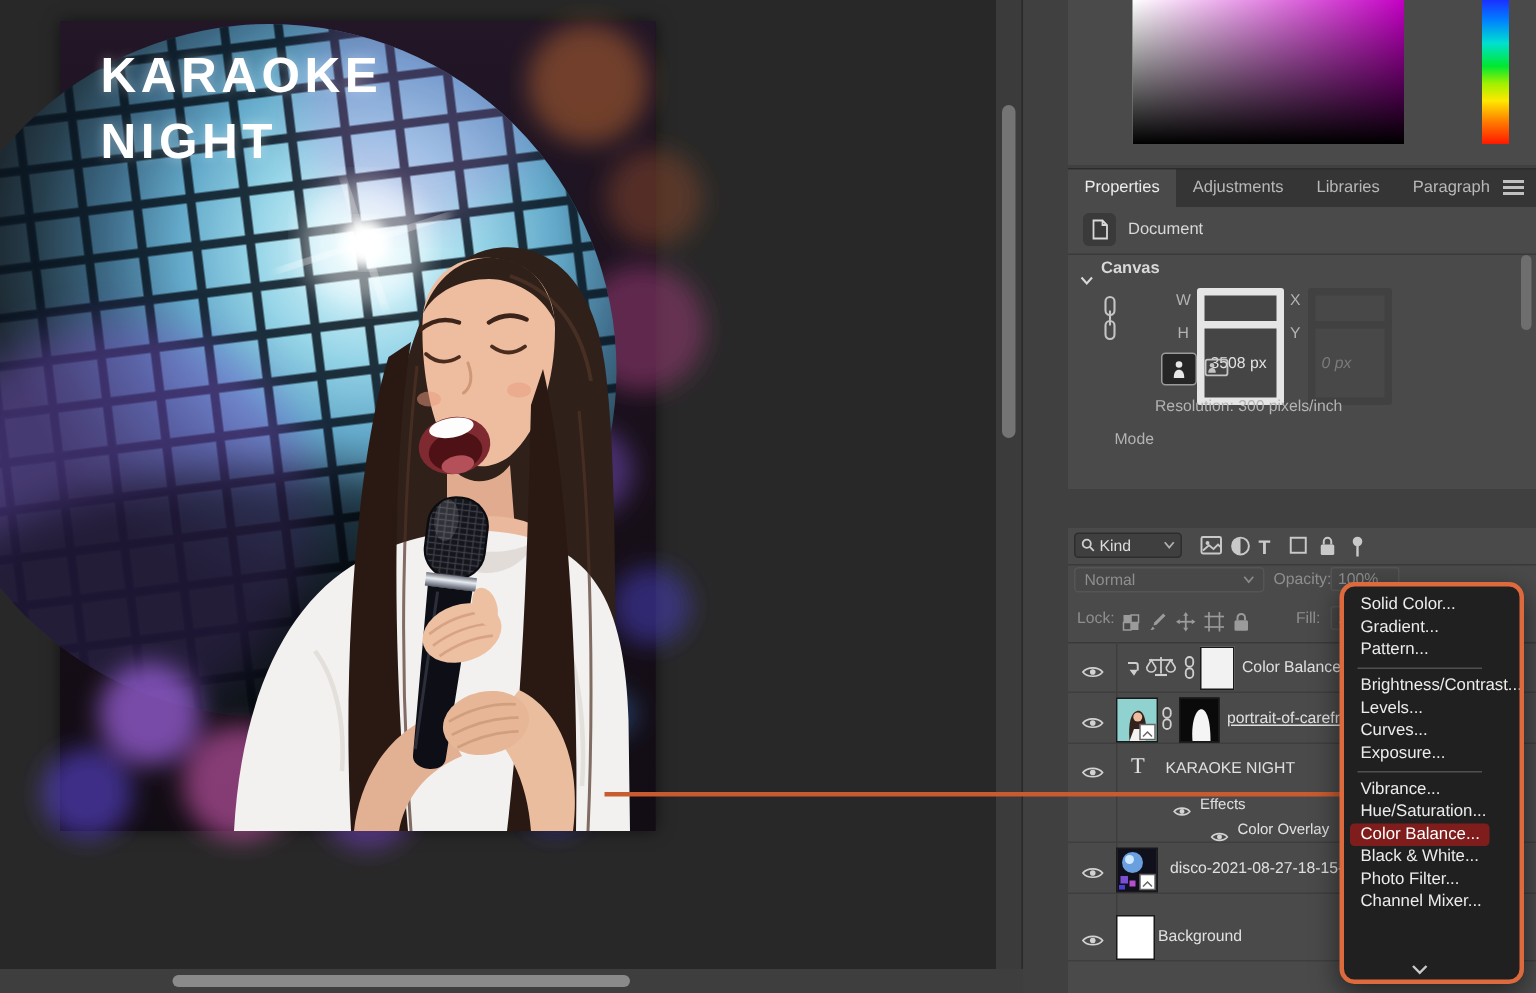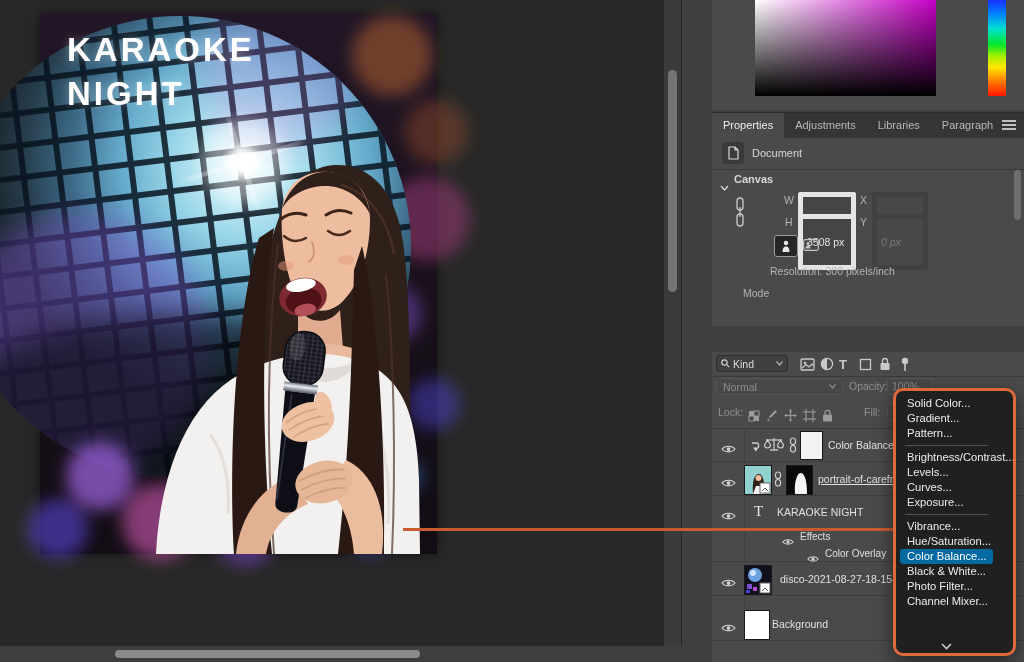--- a/index.html
+++ b/index.html
@@ -59,21 +59,21 @@
   .layer-row{position:absolute;left:0;width:312px;border-bottom:1px solid #3e3e3e;box-sizing:border-box;}
   .eye{position:absolute;width:15px;height:10px;color:#d2d2d2;}
   .lname{position:absolute;font-size:10.5px;color:#e0e0e0;white-space:nowrap;}
   .thumb-frame{position:absolute;border:1px solid #191919;}
   #layers-bottombar{position:absolute;left:0;top:278px;width:312px;height:32px;background:#404040;border-top:1px solid #333;}
   
   #adjustment-menu{position:absolute;left:893px;top:388px;width:123px;height:268px;background:#202020;
       border:3px solid #dd6a3c;border-radius:10px;box-sizing:border-box;z-index:10;
       box-shadow:0 6px 18px rgba(0,0,0,.5);display:flex;flex-direction:column;padding:5px 16px 3px 0;overflow:hidden;}
   .menu-item{font-size:11.2px;line-height:13px;padding:1px 11px;color:#ececec;white-space:nowrap;}
-  .menu-item.highlighted{background:#0369a1;color:#fff;border-radius:3px;margin:0 4px;padding:1px 7px;}
+  .menu-item.highlighted{background:#7f1d1d;color:#fff;border-radius:3px;margin:0 4px;padding:1px 7px;}
   .menu-sep{height:1px;background:#505050;margin:4px 9px;}
   .menu-chevron{margin-top:auto;display:flex;justify-content:center;color:#c9c9c9;}
   
   #callout-line{position:absolute;left:403px;top:528px;width:492px;height:3px;background:#c95b30;z-index:5;}
   svg{overflow:visible;}
 </style>
 </head>
 <body>
 
 <div id="app">

